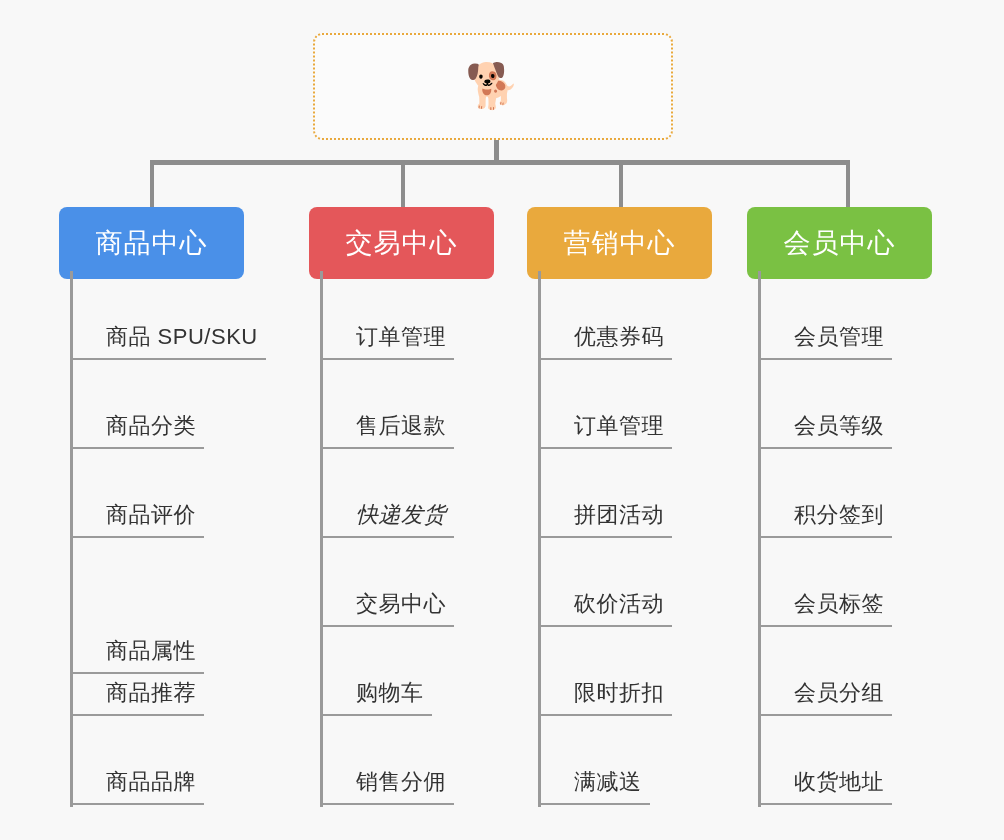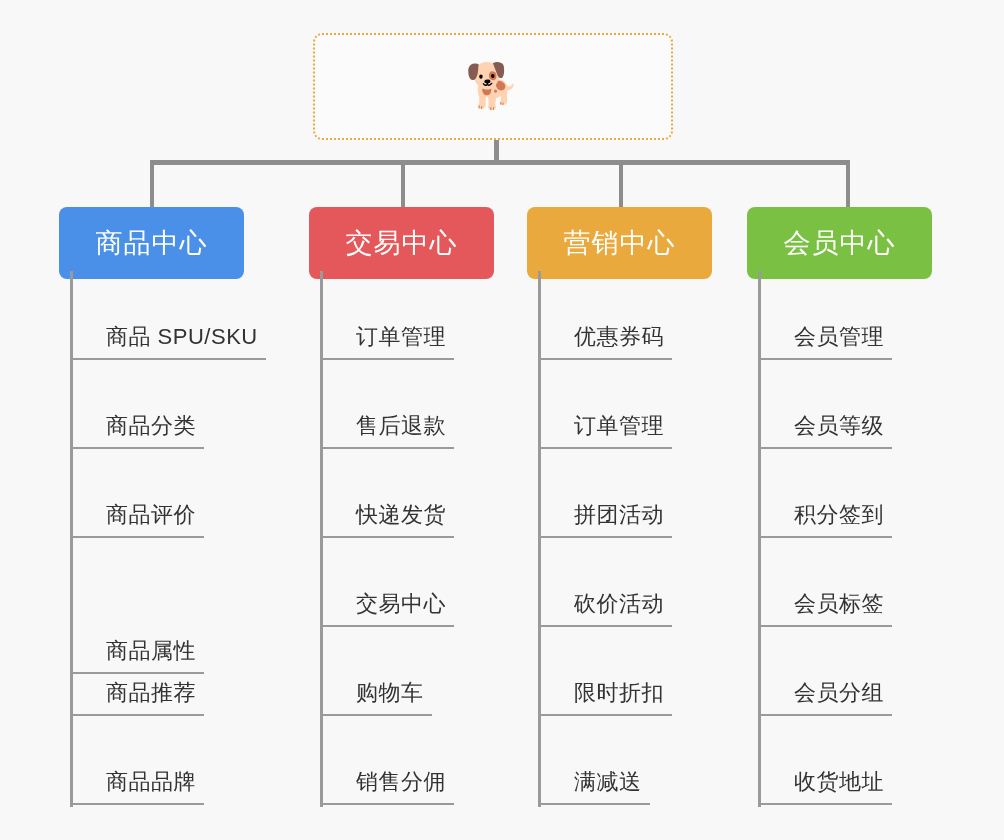--- a/index.html
+++ b/index.html
@@ -165,21 +165,21 @@
       <span class="cat-label">交易中心</span>
     </div>
     <div class="spine" style="height:536px;"></div>
     <div class="leaf-list">
       <div class="leaf" style="top:0px;">
         <div class="leaf-inner"><span class="leaf-label">订单管理</span></div>
       </div>
       <div class="leaf" style="top:89px;justify-content:flex-end;">
         <div class="leaf-inner"><span class="leaf-label">售后退款</span></div>
       </div>
-      <div class="leaf" style="top:178px;">
+      <div class="leaf" style="top:178px;font-style:italic;">
         <div class="leaf-inner"><span class="leaf-label">快递发货</span></div>
       </div>
       <div class="leaf" style="top:267px;">
         <div class="leaf-inner"><span class="leaf-label">交易中心</span></div>
       </div>
       <div class="leaf" style="top:356px;">
         <div class="leaf-inner"><span class="leaf-label">购物车</span></div>
       </div>
       <div class="leaf" style="top:445px;">
         <div class="leaf-inner"><span class="leaf-label">销售分佣</span></div>

